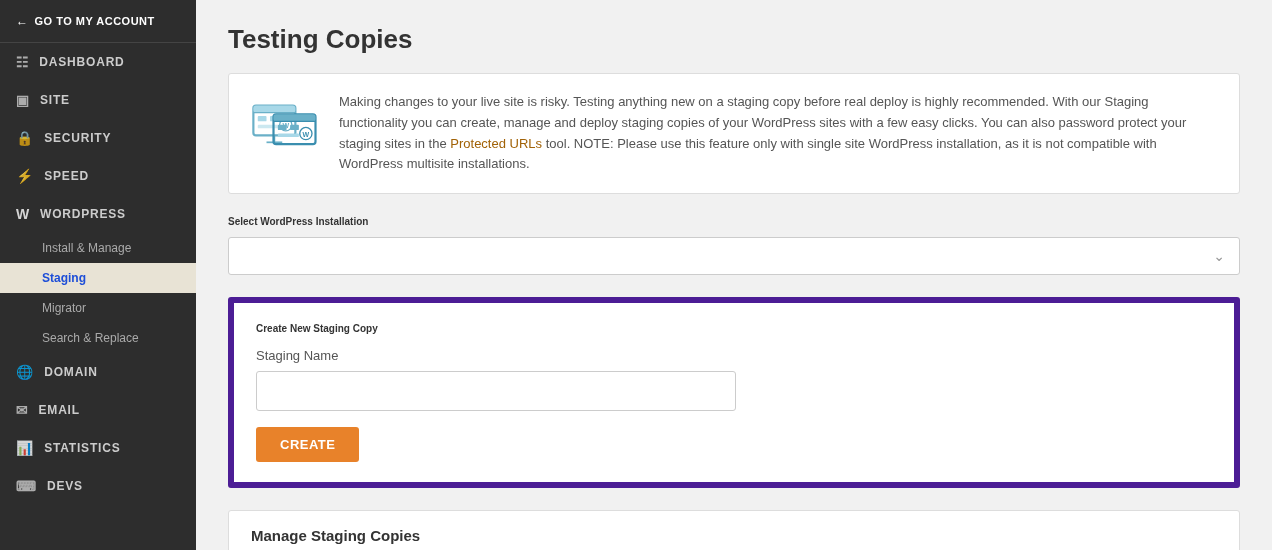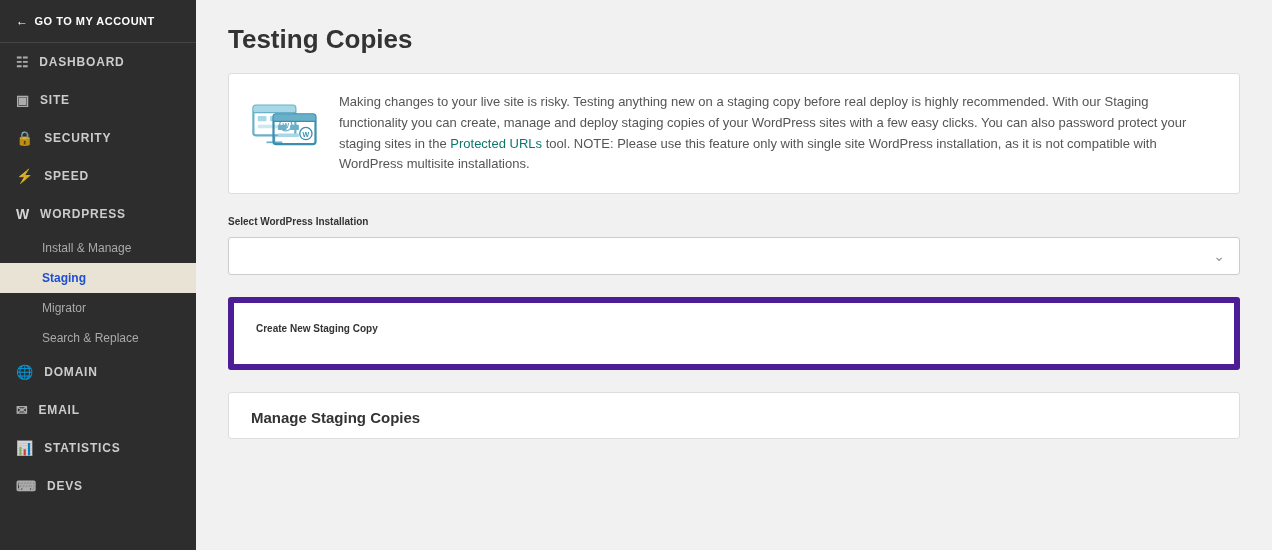--- a/index.html
+++ b/index.html
@@ -83,21 +83,21 @@
       height: 70px;
       display: flex;
       align-items: center;
       justify-content: center;
     }
     .info-text {
       font-size: 13px;
       color: #555;
       line-height: 1.6;
     }
-    .info-text a { color: #0f766e; text-decoration: none; }
+    .info-text a { color: #a16207; text-decoration: none; }
 
     .section-label {
       font-size: 10px;
       font-weight: bold;
       color: #333;
       margin-bottom: 10px;
     }
     .dropdown-wrapper {
       background: #fff;
       border: 1px solid #ccc;
@@ -261,19 +261,24 @@
   </div>
 
   <div class="section-label">Select WordPress Installation</div>
   <div class="dropdown-wrapper">
     <span></span>
     <span class="dropdown-arrow">⌄</span>
   </div>
 
   <div class="create-box">
     <div class="section-label">Create New Staging Copy</div>
+    <div style="margin-top:14px;">
+      <div class="field-label">Staging Name</div>
+      <input type="text" class="text-input" style="">
+      <button class="btn-create">CREATE</button>
+    </div>
   </div>
 
   <div class="manage-box">
     <div class="manage-title">Manage Staging Copies</div>
 
   </div>
 </main>
 
 </body></html>

